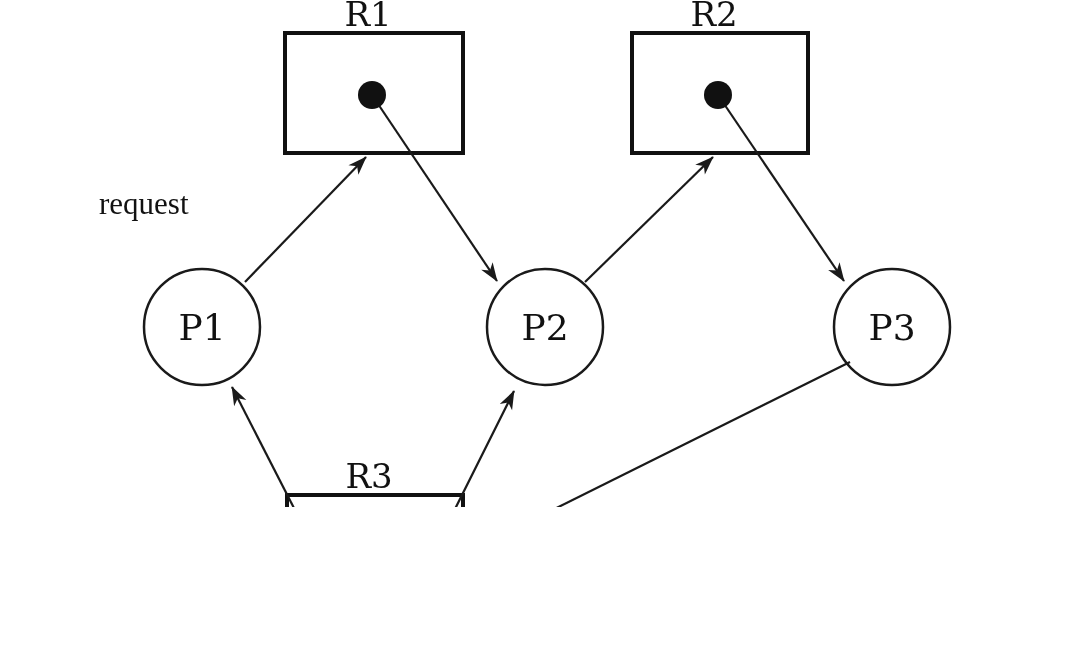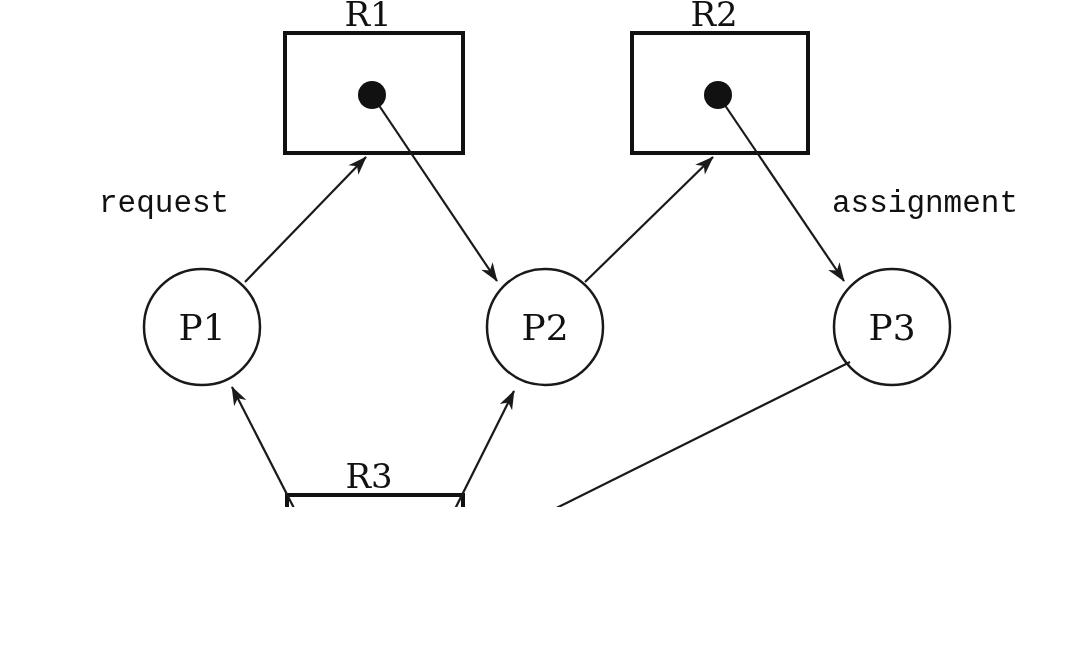--- a/index.html
+++ b/index.html
@@ -50,21 +50,21 @@
     font-family: "DejaVu Serif", serif;
     font-size: 36px;
     text-anchor: middle;
   }
   #arrowhead path {
     fill: #1a1a1a;
   }
   .side-label {
     position: absolute;
     color: #111111;
-    font-family: Liberation Mono, monospace;
+    font-family: Liberation Serif, serif;
     font-size: 31px;
     line-height: 1;
     white-space: nowrap;
   }
   .side-label.request { left: 99px; top: 188px; }
   .side-label.assignment { left: 832px; top: 188px; }
 </style>
 </head>
 <body>
 
@@ -104,15 +104,14 @@
         <text x="714" y="26" class="node-label">R2</text>
         <text x="369" y="488" class="node-label">R3</text>
         <text x="202" y="327" dy="0.36em" class="proc-label">P1</text>
         <text x="545" y="327" dy="0.36em" class="proc-label">P2</text>
         <text x="892" y="327" dy="0.36em" class="proc-label">P3</text>
       </g>
   </svg>
 
   <div class="side-label request">request</div>
 
-  <div class="side-label assignment">assignment</div>
 
 </div>
 
 </body></html>

